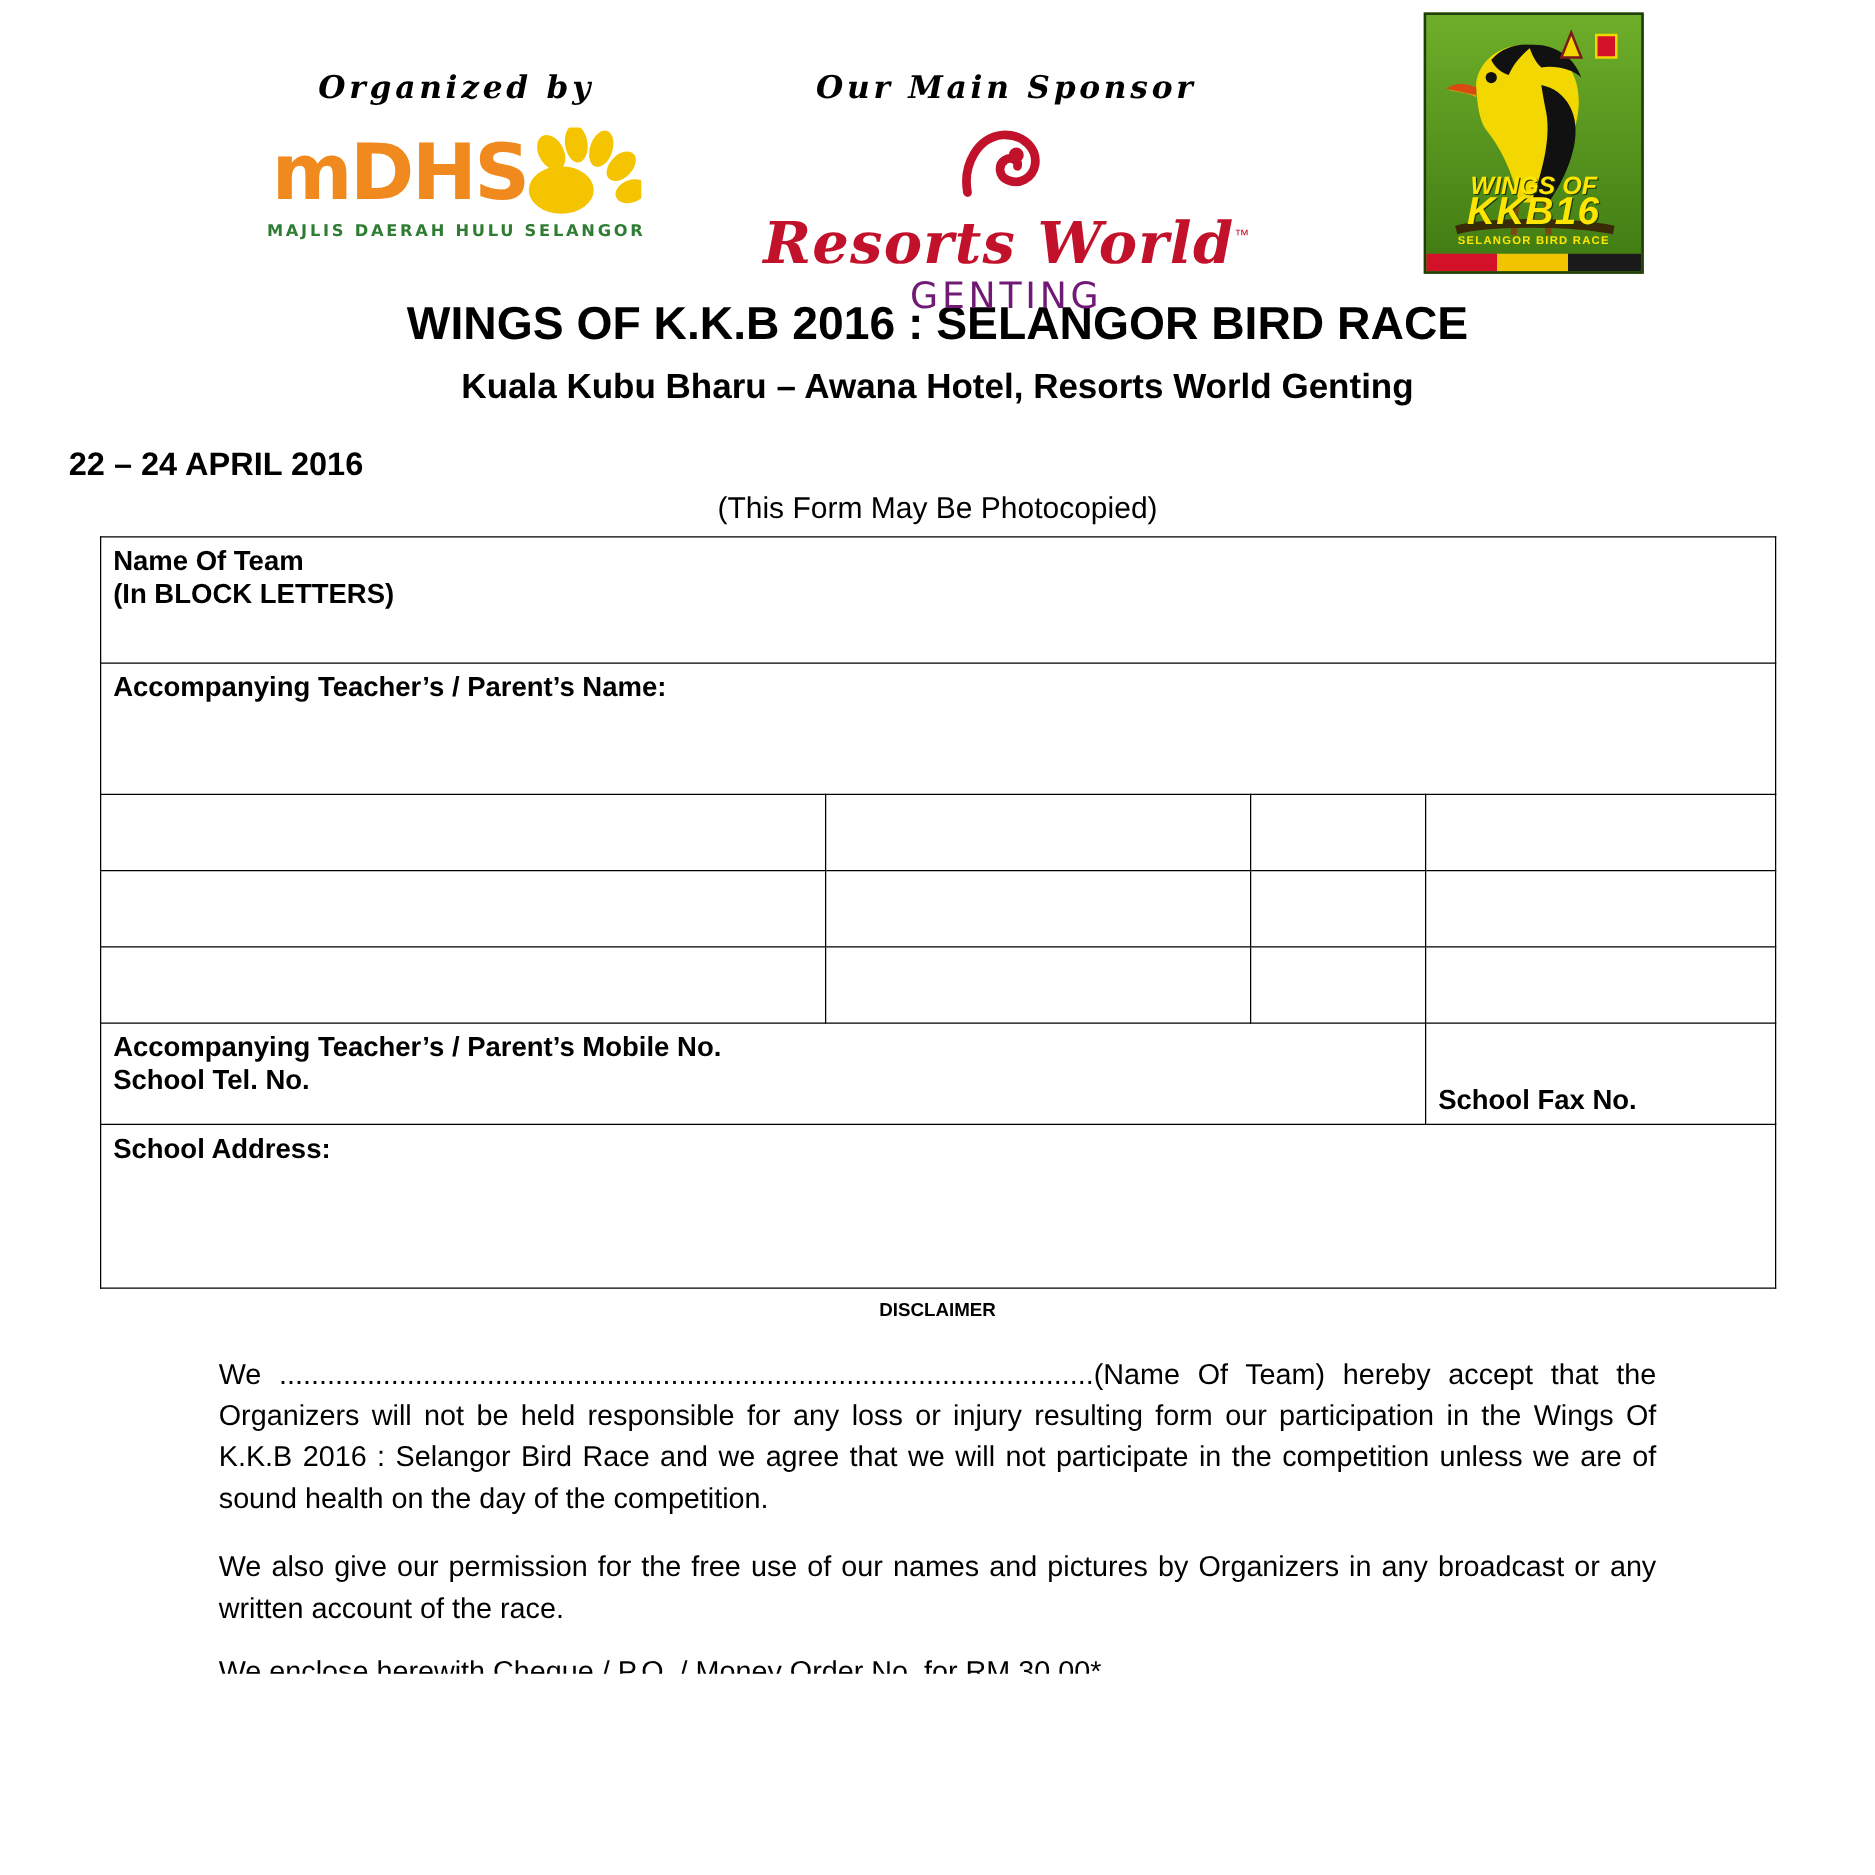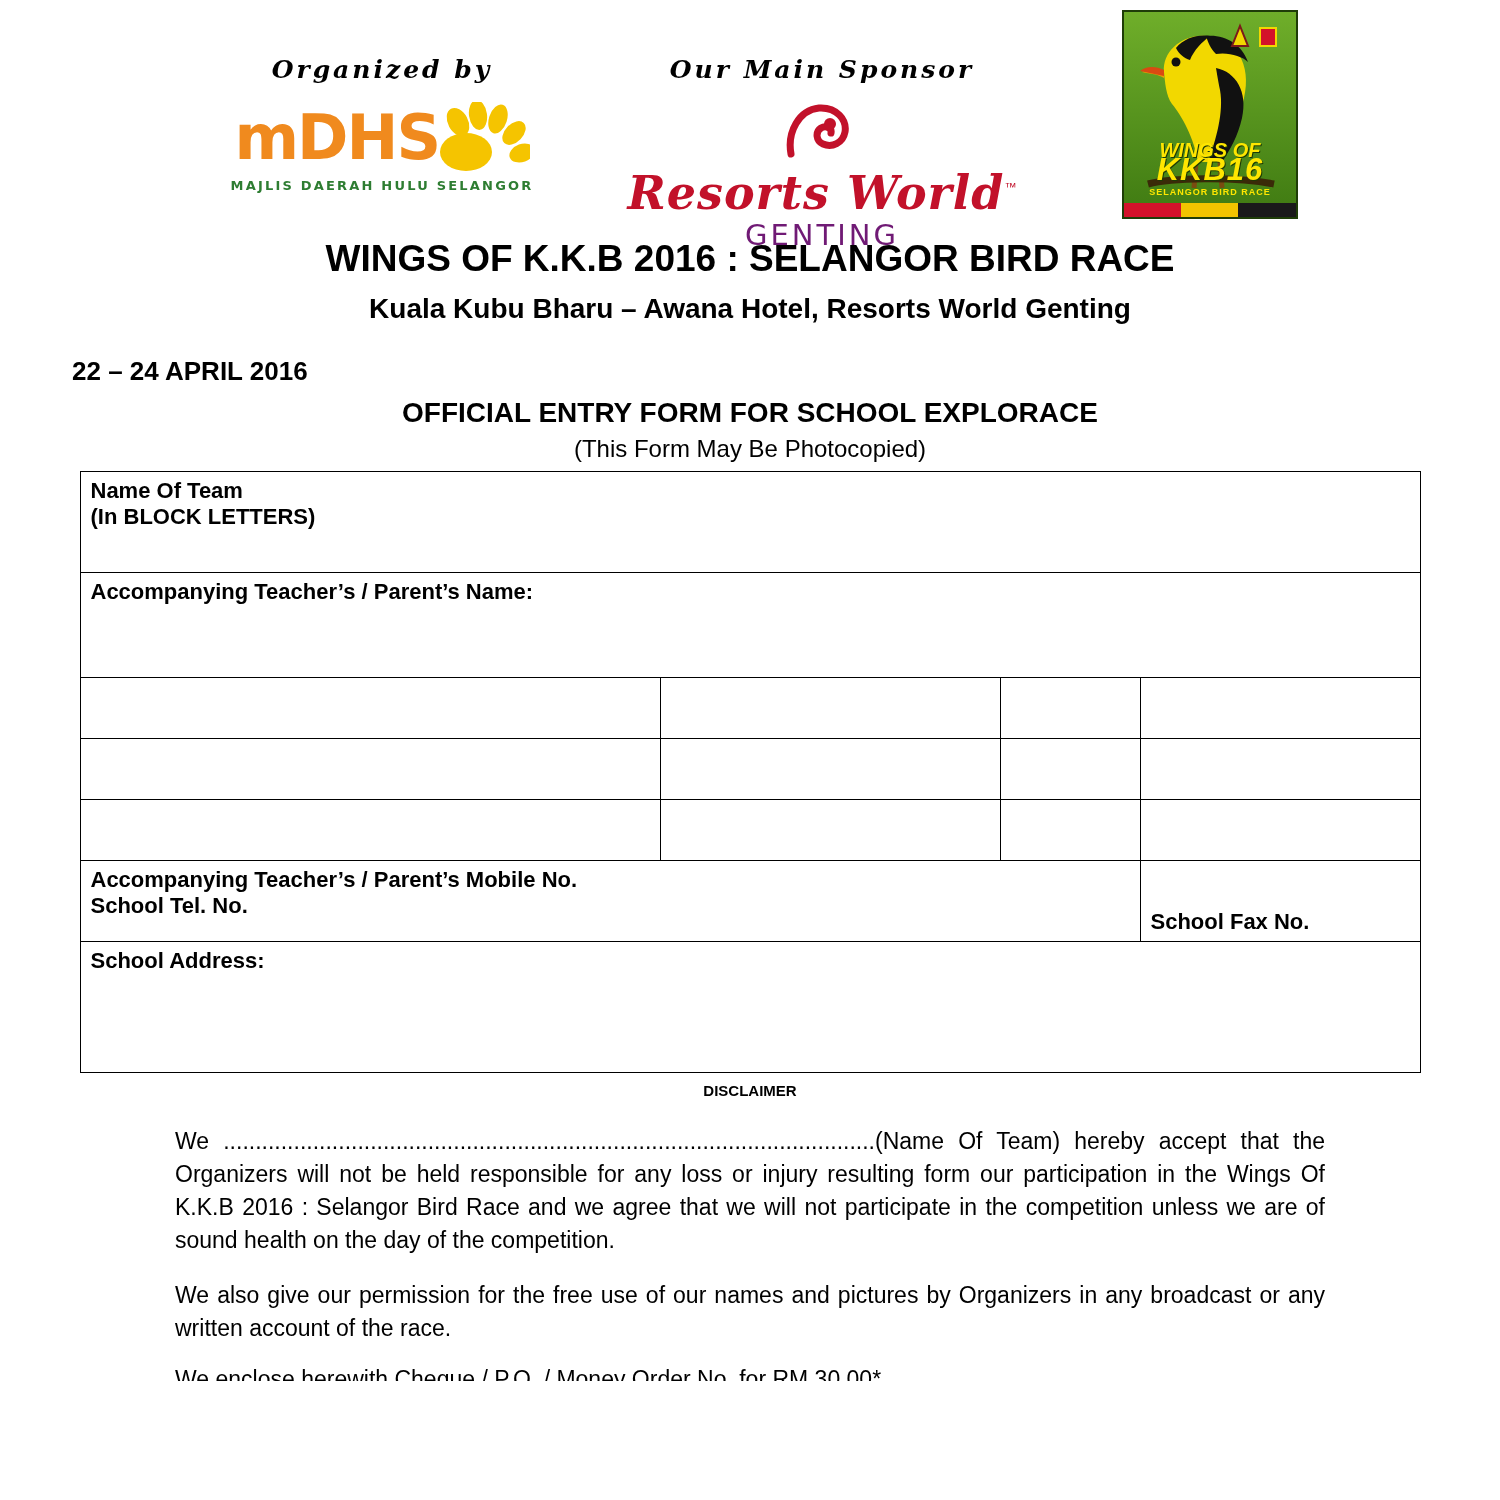--- a/index.html
+++ b/index.html
@@ -12,21 +12,21 @@
     height: 1500px;
     font-family: "Liberation Sans", sans-serif;
     color: #000000;
     overflow: hidden;
   }
   .page {
     position: relative;
     width: 1500px;
     height: 1500px;
     box-sizing: border-box;
-    padding: 0 72px;
+    padding: 0 55px;
   }
 
   
   .logo-row {
     position: relative;
     height: 230px;
   }
   .org-block {
     position: absolute;
     left: 125px;
@@ -307,21 +307,20 @@
         <span class="big">KKB</span><span class="big">16</span>
       </div>
       <div class="kkb-sub">SELANGOR BIRD RACE</div>
       <div class="kkb-stripe"></div>
     </div>
   </div>
 
   <div class="title-main">WINGS OF K.K.B 2016 : SELANGOR BIRD RACE</div>
   <div class="title-sub">Kuala Kubu Bharu – Awana Hotel, Resorts World Genting</div>
   <div class="title-date">22 – 24 APRIL 2016</div>
-  <div class="title-form">OFFICIAL ENTRY FORM FOR SCHOOL EXPLORACE</div>
   <div class="title-photocopy">(This Form May Be Photocopied)</div>
 
   <table class="form">
     <colgroup>
       <col style="width:580px">
       <col style="width:340px">
       <col style="width:140px">
       <col style="width:280px">
     </colgroup>
     <tbody>

